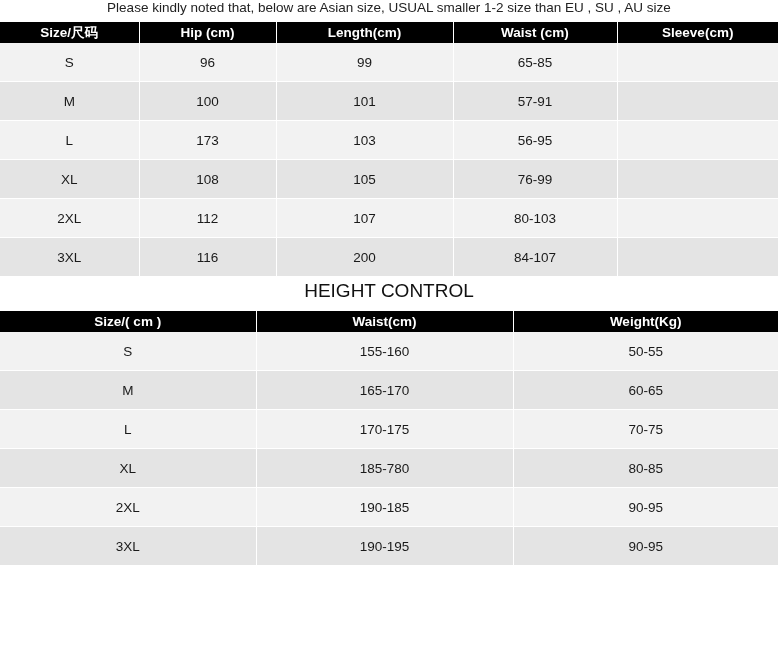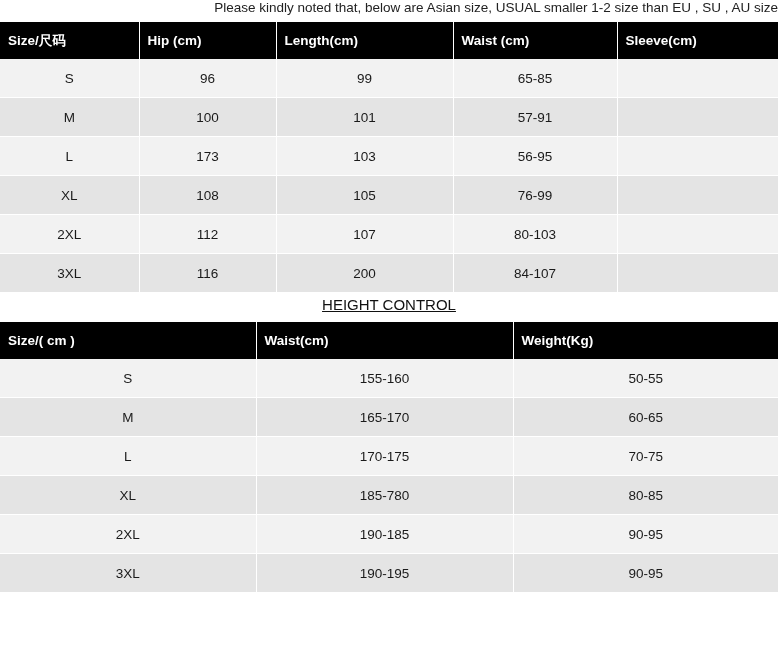--- a/index.html
+++ b/index.html
@@ -23,21 +23,21 @@
   .main-title {
     text-align: center;
     font-size: 17px;
     font-weight: bold;
     color: #111111;
     padding-top: 9px;
     padding-bottom: 4px;
     letter-spacing: 0.2px;
   }
   .note-line {
-    text-align: right;
+    text-align: center;
     font-size: 13.5px;
     color: #222222;
     padding-bottom: 7px;
   }
   table {
     border-collapse: collapse;
     width: 778px;
     table-layout: fixed;
   }
   table.size-table col.c0 { width: 139px; }
@@ -49,23 +49,23 @@
   table.height-table col.h0 { width: 256px; }
   table.height-table col.h1 { width: 257px; }
   table.height-table col.h2 { width: 265px; }
 
   thead th {
     background: #000000;
     color: #ffffff;
     font-size: 13.5px;
     font-weight: bold;
     height: 21px;
-    text-align: left;
+    text-align: center;
     border-right: 1px solid #ffffff;
-    padding: 8px;
+    padding: 0;
   }
   thead th:last-child { border-right: none; }
 
   tbody td {
     height: 38px;
     text-align: center;
     font-size: 13.5px;
     color: #1a1a1a;
     border-right: 1px solid #ffffff;
     border-bottom: 1px solid #ffffff;
@@ -83,25 +83,24 @@
     padding-top: 9px;
     padding-bottom: 2px;
     white-space: nowrap;
   }
   .footnote .conv {
     display: inline-block;
     margin-left: 18px;
   }
   .section-title {
     text-align: center;
-    font-size: 15px;
+    font-size: 19px;
     color: #111111;
     padding-top: 3px;
     padding-bottom: 9px;
-    text-decoration: underline;
   }
 </style>
 </head>
 <body>
 
 <div class="page">
 
   <div class="note-line">Please kindly noted that, below are Asian size, USUAL smaller 1-2 size than EU , SU , AU size</div>
 
   <table class="size-table">

